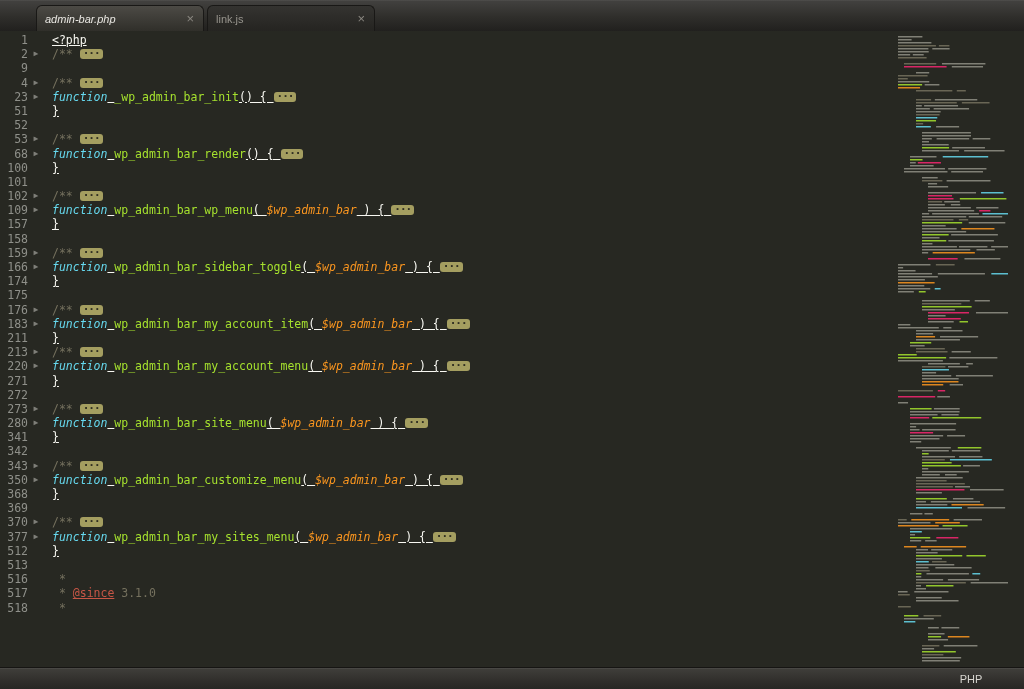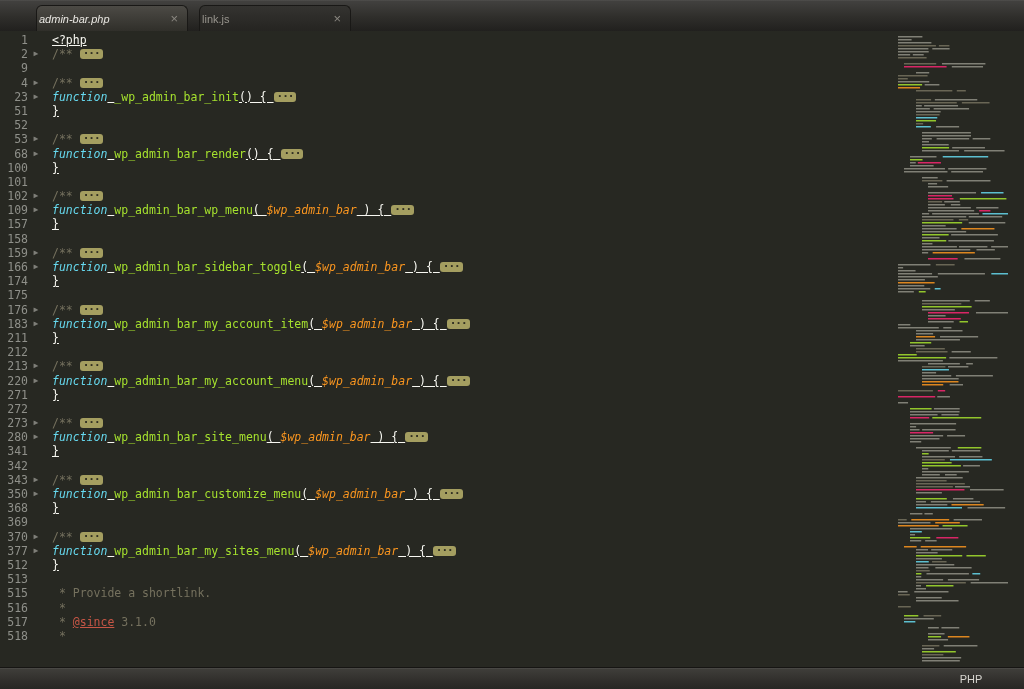--- a/index.html
+++ b/index.html
@@ -4,22 +4,22 @@
 <style>
   html,body{margin:0;padding:0;}
   body{width:1024px;height:689px;overflow:hidden;background:#1d1c1a;font-family:"Liberation Sans",sans-serif;}
   .app{position:relative;width:1024px;height:689px;background:#272822;overflow:hidden;}
 
   
   .tab-bar{position:absolute;top:0;left:0;right:0;height:31px;
     background:linear-gradient(180deg,#434240 0%,#2f2e2b 55%,#21201e 100%);
     border-bottom:1px solid #141311;box-shadow:inset 0 1px 0 rgba(255,255,255,0.05);}
   .tabs{display:flex;height:100%;padding-left:36px;align-items:flex-end;}
-  .tab{position:relative;width:152px;height:26px;margin-right:11px;display:flex;align-items:center;
-    justify-content:space-between;padding:0 9px 0 2px;border-radius:6px 6px 0 0;
+  .tab{position:relative;width:168px;height:26px;margin-right:3px;display:flex;align-items:center;
+    justify-content:space-between;padding:0 9px 0 8px;border-radius:6px 6px 0 0;
     background:linear-gradient(180deg,#343330,#252421);border:1px solid #191816;border-bottom:none;
     color:#97948d;font-size:11px;box-sizing:border-box;cursor:default;}
   .tab.active{background:linear-gradient(180deg,#4c4a45,#302f2a);color:#e9e7e2;}
   .tab-label{overflow:hidden;white-space:nowrap;}
   .tab-label.italic{font-style:italic;}
   .tab-close{color:#8a8780;font-size:13px;line-height:10px;margin-left:8px;flex:none;}
 
   
   .editor{position:absolute;top:31px;left:0;right:0;bottom:21px;background:#272822;overflow:hidden;}
   .code{position:absolute;top:2px;left:0;right:130px;
@@ -176,25 +176,20 @@
           <span class="g-num">183</span>
           <span class="g-fold">▶</span>
           <span class="src"><span class="tok-kw">function</span><span class="tok-plain"> </span><span class="tok-fn">wp_admin_bar_my_account_item</span><span class="tok-plain">( </span><span class="tok-param">$wp_admin_bar</span><span class="tok-plain"> ) { </span><span class="fold-box">···</span></span>
         </div>
         <div class="row">
           <span class="g-num">211</span>
           <span class="g-fold"></span>
           <span class="src"><span class="tok-plain">}</span></span>
         </div>
         <div class="row">
-          <span class="g-num">212</span>
-          <span class="g-fold"></span>
-          <span class="src"></span>
-        </div>
-        <div class="row">
           <span class="g-num">213</span>
           <span class="g-fold">▶</span>
           <span class="src"><span class="tok-comment">/** </span><span class="fold-box">···</span></span>
         </div>
         <div class="row">
           <span class="g-num">220</span>
           <span class="g-fold">▶</span>
           <span class="src"><span class="tok-kw">function</span><span class="tok-plain"> </span><span class="tok-fn">wp_admin_bar_my_account_menu</span><span class="tok-plain">( </span><span class="tok-param">$wp_admin_bar</span><span class="tok-plain"> ) { </span><span class="fold-box">···</span></span>
         </div>
         <div class="row">
@@ -259,25 +254,20 @@
         </div>
         <div class="row">
           <span class="g-num">512</span>
           <span class="g-fold"></span>
           <span class="src"><span class="tok-plain">}</span></span>
         </div>
         <div class="row">
           <span class="g-num">513</span>
           <span class="g-fold"></span>
           <span class="src"></span>
-        </div>
-        <div class="row">
-          <span class="g-num">515</span>
-          <span class="g-fold"></span>
-          <span class="src"><span class="tok-comment"> * Provide a shortlink.</span></span>
         </div>
         <div class="row">
           <span class="g-num">516</span>
           <span class="g-fold"></span>
           <span class="src"><span class="tok-comment"> *</span></span>
         </div>
         <div class="row">
           <span class="g-num">517</span>
           <span class="g-fold"></span>
           <span class="src"><span class="tok-comment"> * </span><span class="tok-doctag">@since</span><span class="tok-comment"> 3.1.0</span></span>

